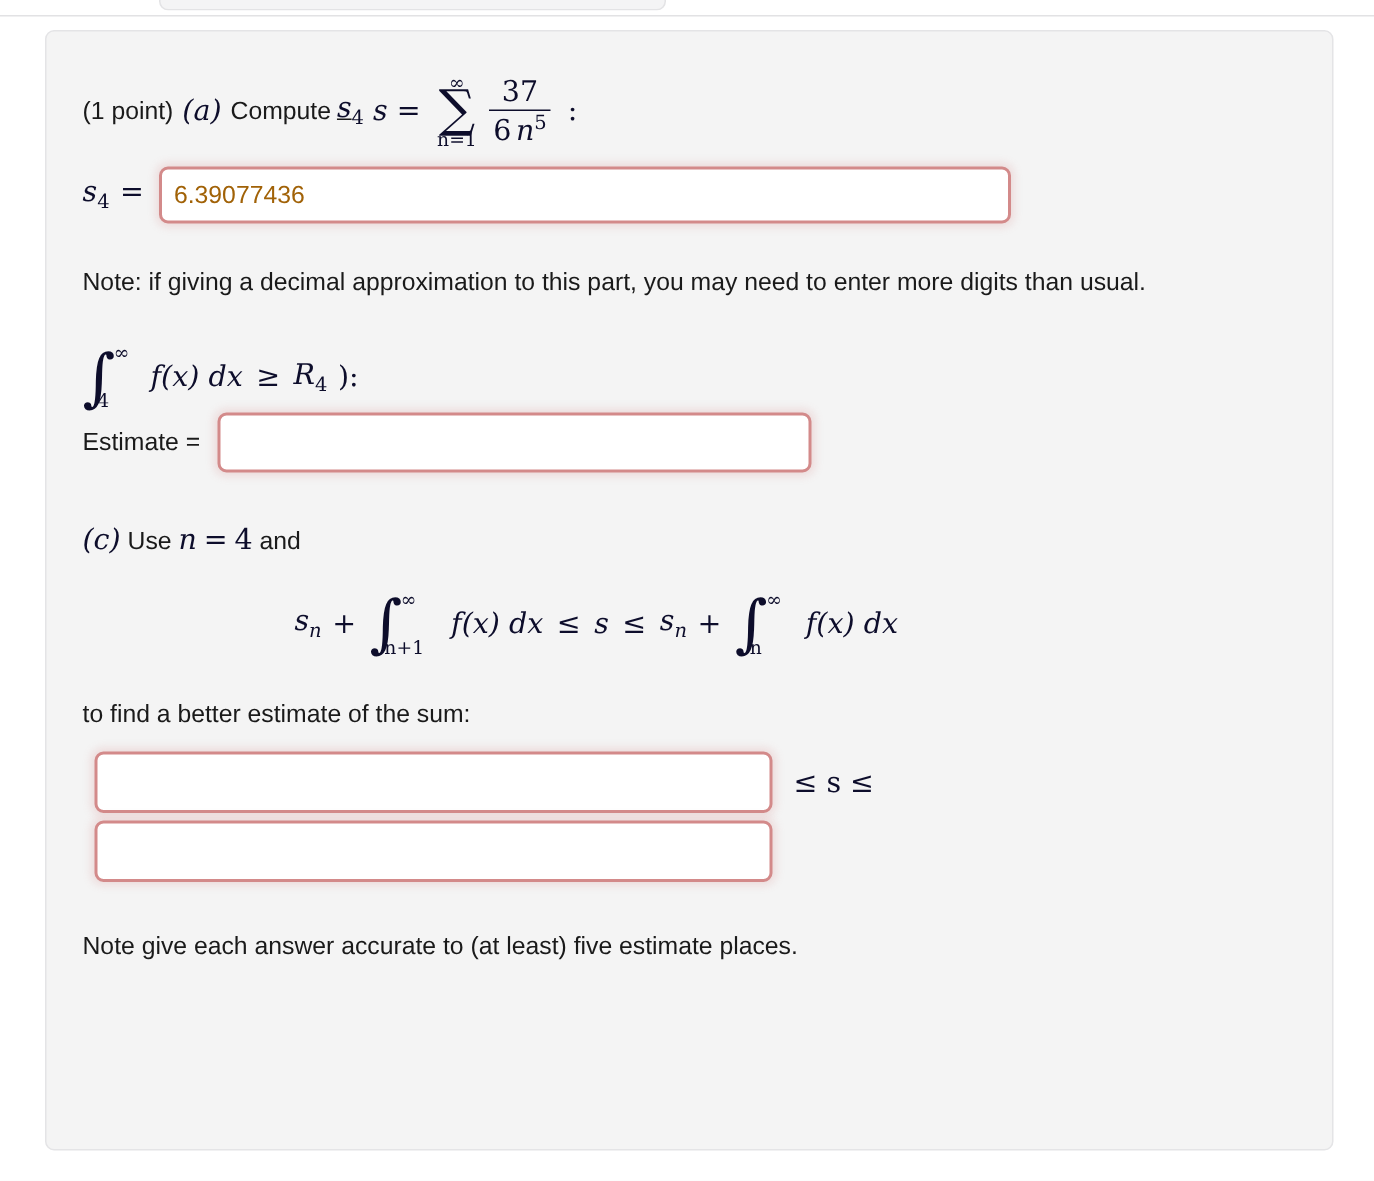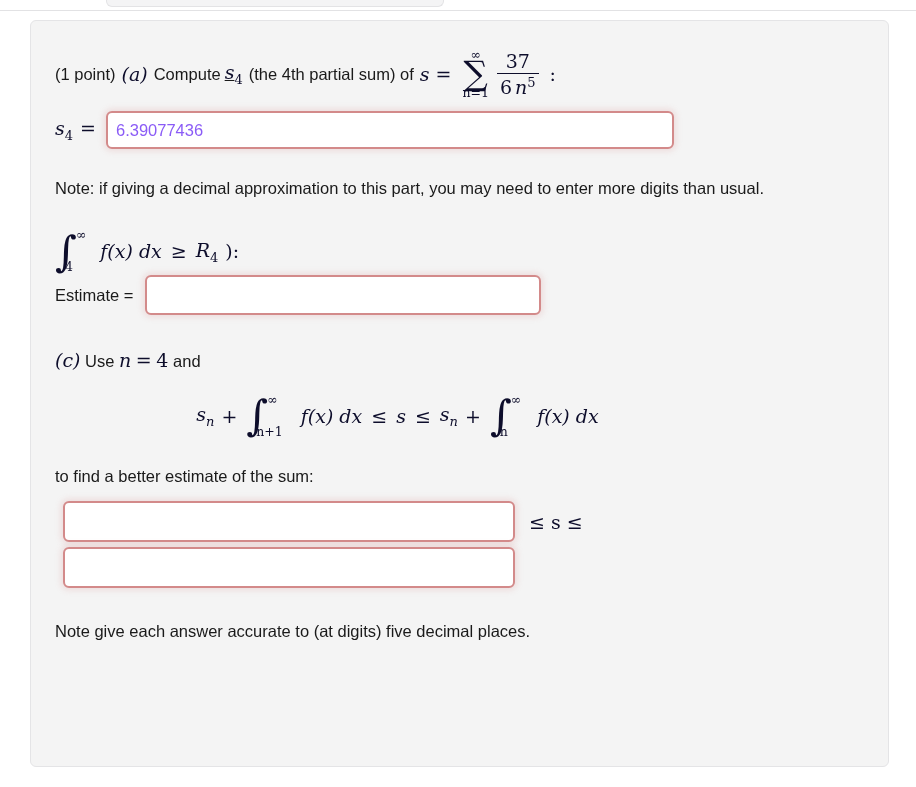--- a/index.html
+++ b/index.html
@@ -167,21 +167,21 @@
   #answer-row-a .label { margin-right: 10px; white-space: nowrap; }
 
   
   .ans-input {
     background: #ffffff;
     border: 2px solid #d38a8a;
     border-radius: 6px;
     box-shadow: 0 0 6px 2px rgba(214,130,130,0.22);
     font-family: "Liberation Sans", sans-serif;
     font-size: 16.5px;
-    color: #8b5cf6;
+    color: #a16207;
     padding: 0 8px;
     box-sizing: border-box;
     outline: none;
   }
   #input-s4 { width: 568px; height: 38px; }
   #input-estimate { width: 396px; height: 40px; }
   .ans-input-stacked { width: 452px; height: 41px; }
 
   
   #note-a {
@@ -292,21 +292,20 @@
 <div id="top-cutoff-panel"></div>
 <div id="top-divider"></div>
 
 <div id="problem-panel">
 
   <div id="line-a">
     <span class="prose">(1 point)</span>
     <span class="mathvar" style="margin-left:6px;">(a)</span>
     <span class="prose" style="margin-left:6px;text-align:center;">Compute</span>
     <span style="margin-left:4px;text-decoration:underline;"><span class="mathvar">s</span><span class="sub">4</span></span>
-    <span class="prose" style="margin-left:6px;">(the 4th partial sum) of</span>
     <span class="mathvar" style="margin-left:6px;">s</span>
     <span class="mathop" style="margin-left:6px;">=</span>
 
     <span id="sum-expr">
       <span class="bigsum">
         <span class="lim lim-top">∞</span>
         <span class="sigma">∑</span>
         <span class="lim lim-bot">n=1</span>
       </span>
       <span class="frac">
@@ -390,16 +389,16 @@
 
   <div id="stacked-inputs-block">
     <div id="stacked-inputs">
       <input class="ans-input ans-input-stacked" type="text" value="" style="">
       <input class="ans-input ans-input-stacked" type="text" value="" style="">
     </div>
     <span id="sandwich-op">≤  s  ≤</span>
   </div>
 
   <div id="note-final" class="prose">
-    <b>Note</b><span> give each answer accurate to (at digits) five decimal places.</span>
+    <b>Note</b><span> give each answer accurate to (at least) five estimate places.</span>
   </div>
 
 </div>
 
 </body></html>

